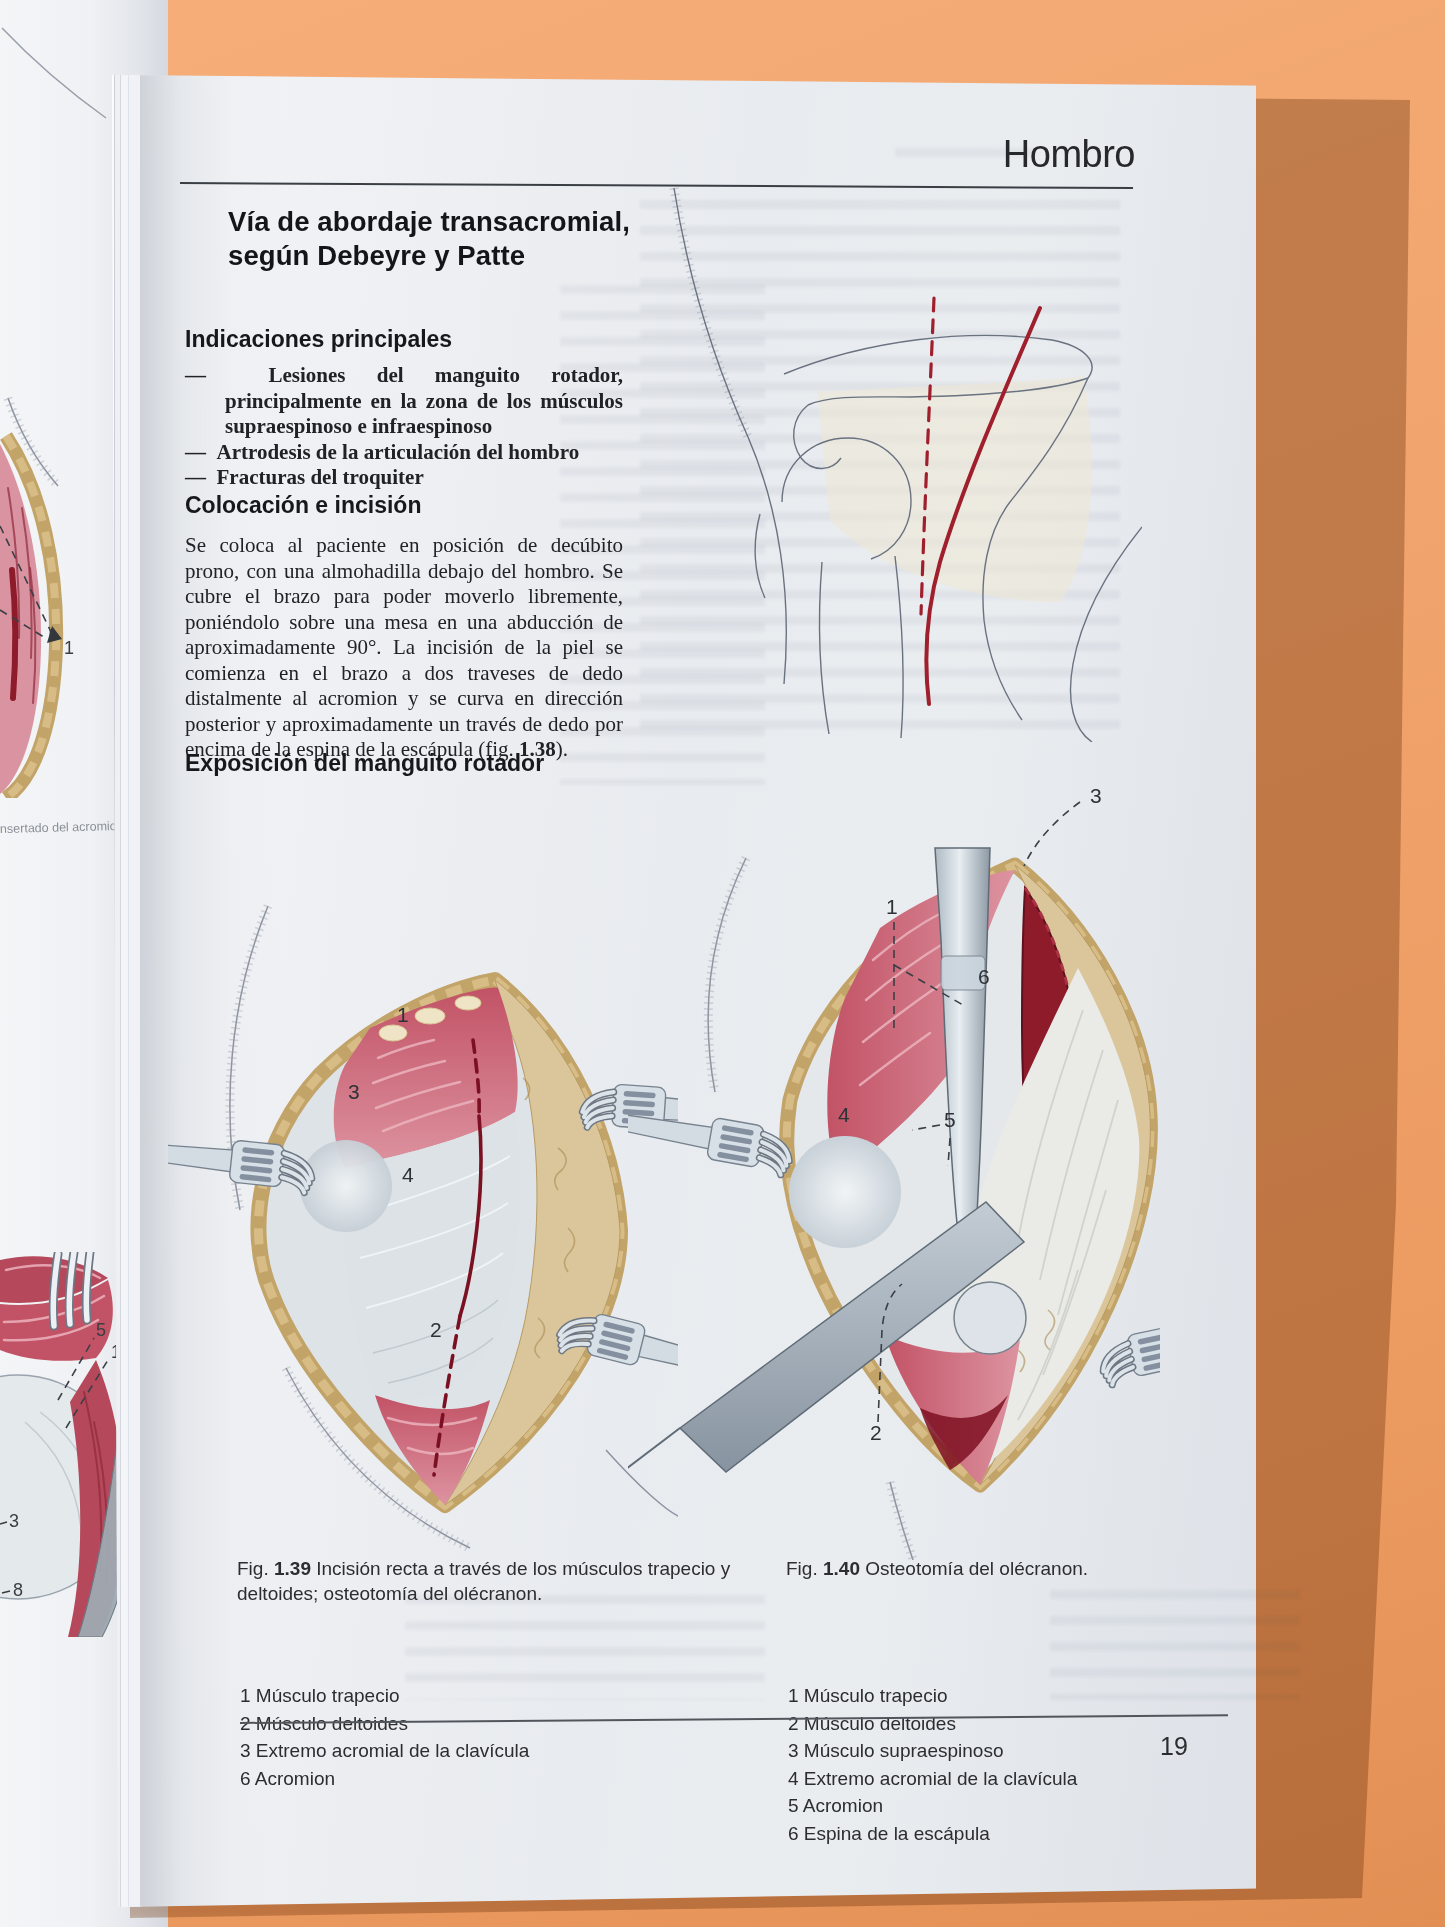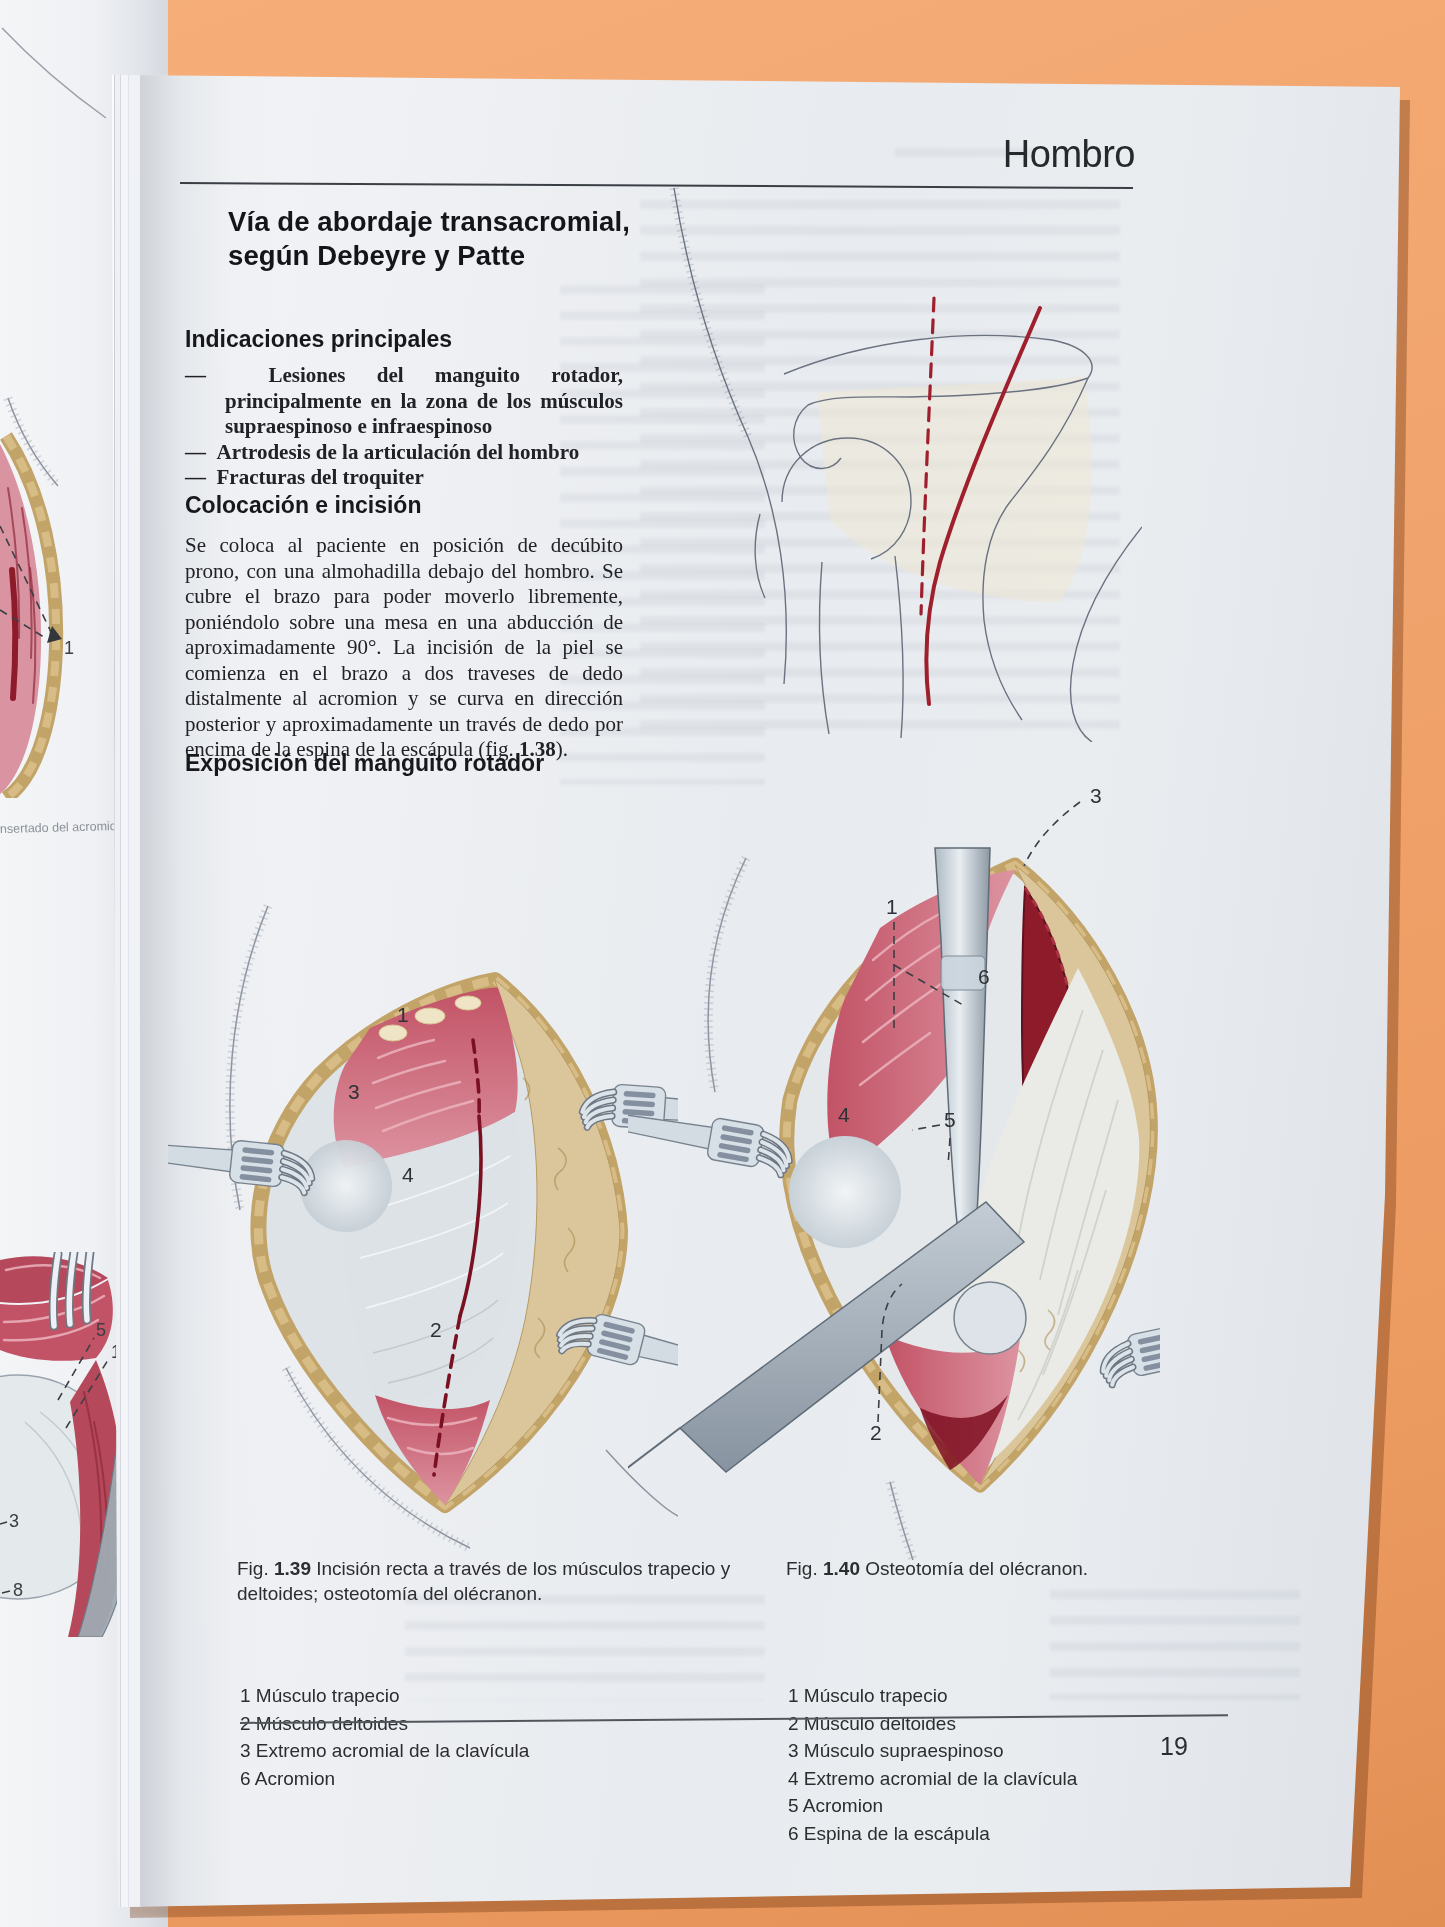--- a/index.html
+++ b/index.html
@@ -9,21 +9,21 @@
   
   .left-page{position:absolute;left:0;top:0;width:168px;height:1927px;z-index:1;
              background:linear-gradient(90deg,#F4F5F7 0%,#EFF1F4 55%,#E2E5EA 82%,#D5D9DF 100%);}
   .left-page-caption{position:absolute;left:0px;top:820px;width:160px;
              font:12.5px/15px "Liberation Sans",sans-serif;color:#8a9098;
              transform:rotate(-1.5deg);white-space:nowrap;}
   
   .page-shadow{position:absolute;left:0;top:0;width:1445px;height:1927px;z-index:2;
              background:rgba(115,55,15,.38);filter:blur(9px);
              clip-path:polygon(124px 88px,1410px 100px,1396px 1205px,1362px 1898px,130px 1918px);}
-  .page{position:absolute;left:0;top:0;width:1445px;height:1927px;z-index:3;
+  .page{position:absolute;left:0;top:0;width:1256px;height:1927px;z-index:3;
         clip-path:polygon(112px 75px,1400px 87px,1385px 1195px,1350px 1887px,118px 1907px);
         background:linear-gradient(97deg,#F3F5F7 0%,#EEF0F3 28%,#E8EBEF 52%,#EAEDF0 70%,#E2E6EB 88%,#DEE2E8 100%);}
   .gutter-edges{position:absolute;left:112px;top:75px;width:30px;height:1835px;
         background:repeating-linear-gradient(90deg,#fbfcfd 0 2px,#c9ced6 2px 3px,#eef0f3 3px 8px,#d4d8de 8px 9px,#f4f5f8 9px 16px,#dfe2e8 16px 17px,#f0f2f5 17px 30px);}
   .gutter-shadow{position:absolute;left:140px;top:75px;width:140px;height:1835px;
         background:linear-gradient(90deg,rgba(150,158,170,.38) 0%,rgba(190,196,205,.22) 30%,rgba(220,224,230,.08) 65%,transparent 100%);}
   .ghost{position:absolute;opacity:.05;filter:blur(1.6px);
         background:repeating-linear-gradient(180deg,#33415c 0 9px,transparent 9px 26px);}
   .rule{position:absolute;background:#3a3f45;height:2px;transform-origin:left center;}
   

